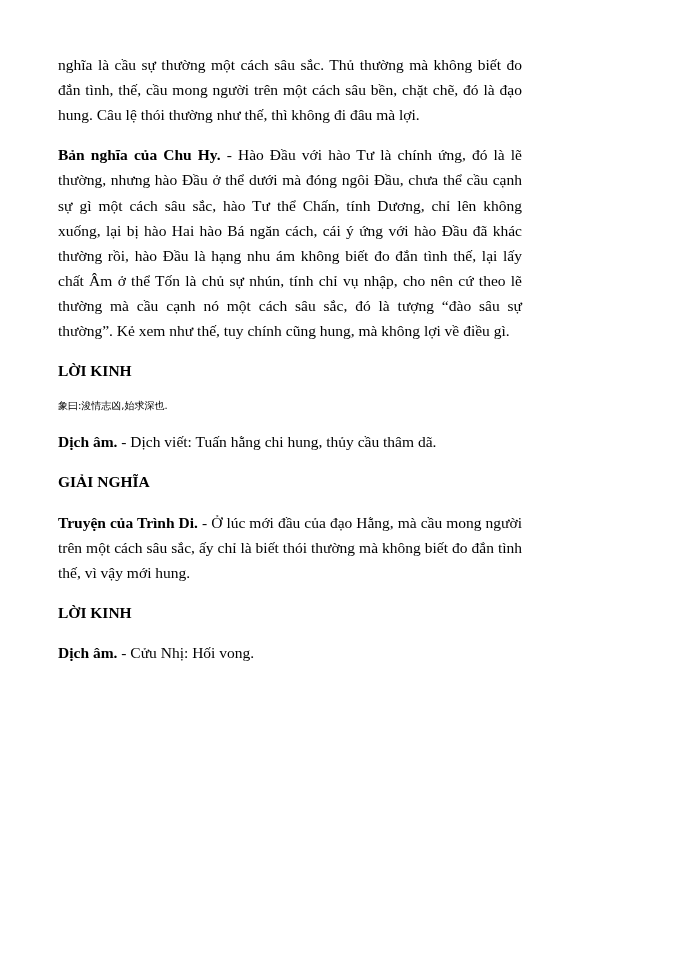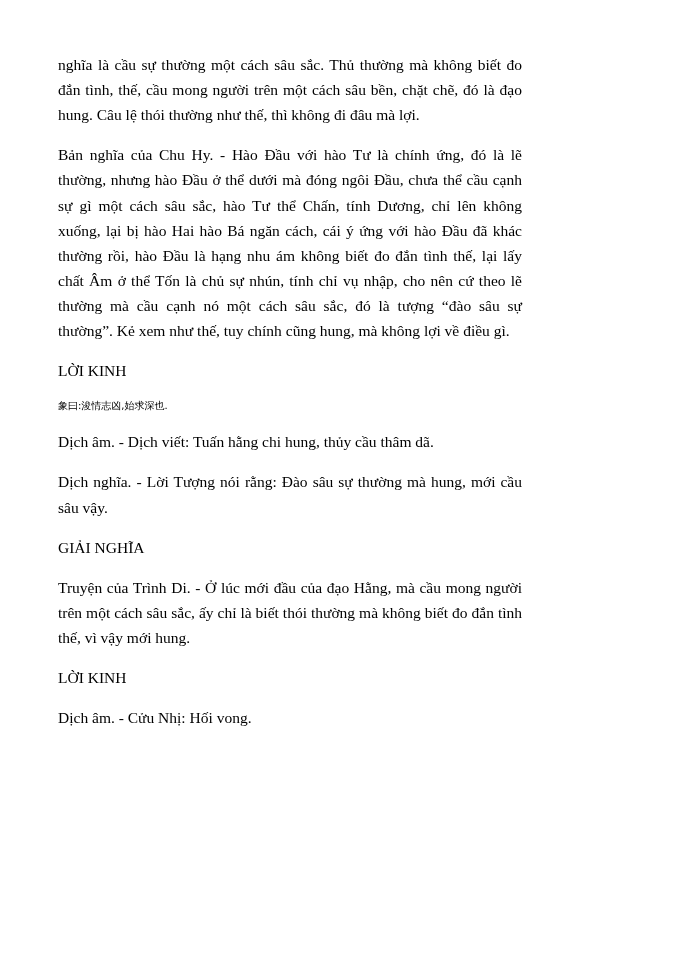--- a/index.html
+++ b/index.html
@@ -26,49 +26,49 @@
     line-height: 1.62;
     text-align: justify;
     text-justify: inter-word;
     margin: 0 0 15px 0;
   }
   .heading {
     font-size: 15.5px;
     line-height: 1.62;
     margin: 0 0 15px 0;
     text-align: left;
+    font-weight: bold;
   }
   .cjk {
     font-size: 10px;
     line-height: 1.6;
     margin: 0 0 15px 0;
     text-align: left;
     font-family: "DejaVu Sans", "Liberation Sans", sans-serif;
   }
   b, .b {
-    font-weight: normal;
+    font-weight: bold;
     margin-top: 19px;
   }
 </style>
 </head>
 <body>
 
 <div class="page">
 
   <p class="para">nghĩa là cầu sự thường một cách sâu sắc. Thủ thường mà không biết đo đắn tình, thế, cầu mong người trên một cách sâu bền, chặt chẽ, đó là đạo hung. Câu lệ thói thường như thế, thì không đi đâu mà lợi.</p>
 
   <p class="para"><b class="b">Bản nghĩa của Chu Hy.</b><span> - Hào Đầu với hào Tư là chính ứng, đó là lẽ thường, nhưng hào Đầu ở thể dưới mà đóng ngôi Đầu, chưa thể cầu cạnh sự gì một cách sâu sắc, hào Tư thể Chấn, tính Dương, chỉ lên không xuống, lại bị hào Hai hào Bá ngăn cách, cái ý ứng với hào Đầu đã khác thường rồi, hào Đầu là hạng nhu ám không biết đo đắn tình thế, lại lấy chất Âm ở thể Tốn là chủ sự nhún, tính chỉ vụ nhập, cho nên cứ theo lẽ thường mà cầu cạnh nó một cách sâu sắc, đó là tượng “đào sâu sự thường”. Kẻ xem như thế, tuy chính cũng hung, mà không lợi về điều gì.</span></p>
 
   <p class="heading">LỜI KINH</p>
 
   <p class="cjk">象曰:浚情志凶,始求深也.</p>
 
   <p class="para"><b class="b">Dịch âm.</b><span> - Dịch viết: Tuấn hằng chi hung, thủy cầu thâm dã.</span></p>
 
-  <p class="para"><b class="b">Dịch nghĩa.</b><span> - Lời Tượng nói rằng: Đào sâu sự thường mà hung, mới cầu sâu vậy.</span></p>
 
   <p class="heading">GIẢI NGHĨA</p>
 
   <p class="para"><b class="b">Truyện của Trình Di.</b><span> - Ở lúc mới đầu của đạo Hằng, mà cầu mong người trên một cách sâu sắc, ấy chỉ là biết thói thường mà không biết đo đắn tình thế, vì vậy mới hung.</span></p>
 
   <p class="heading">LỜI KINH</p>
 
 
   <p class="para"><b class="b">Dịch âm.</b><span> - Cửu Nhị: Hối vong.</span></p>
 

